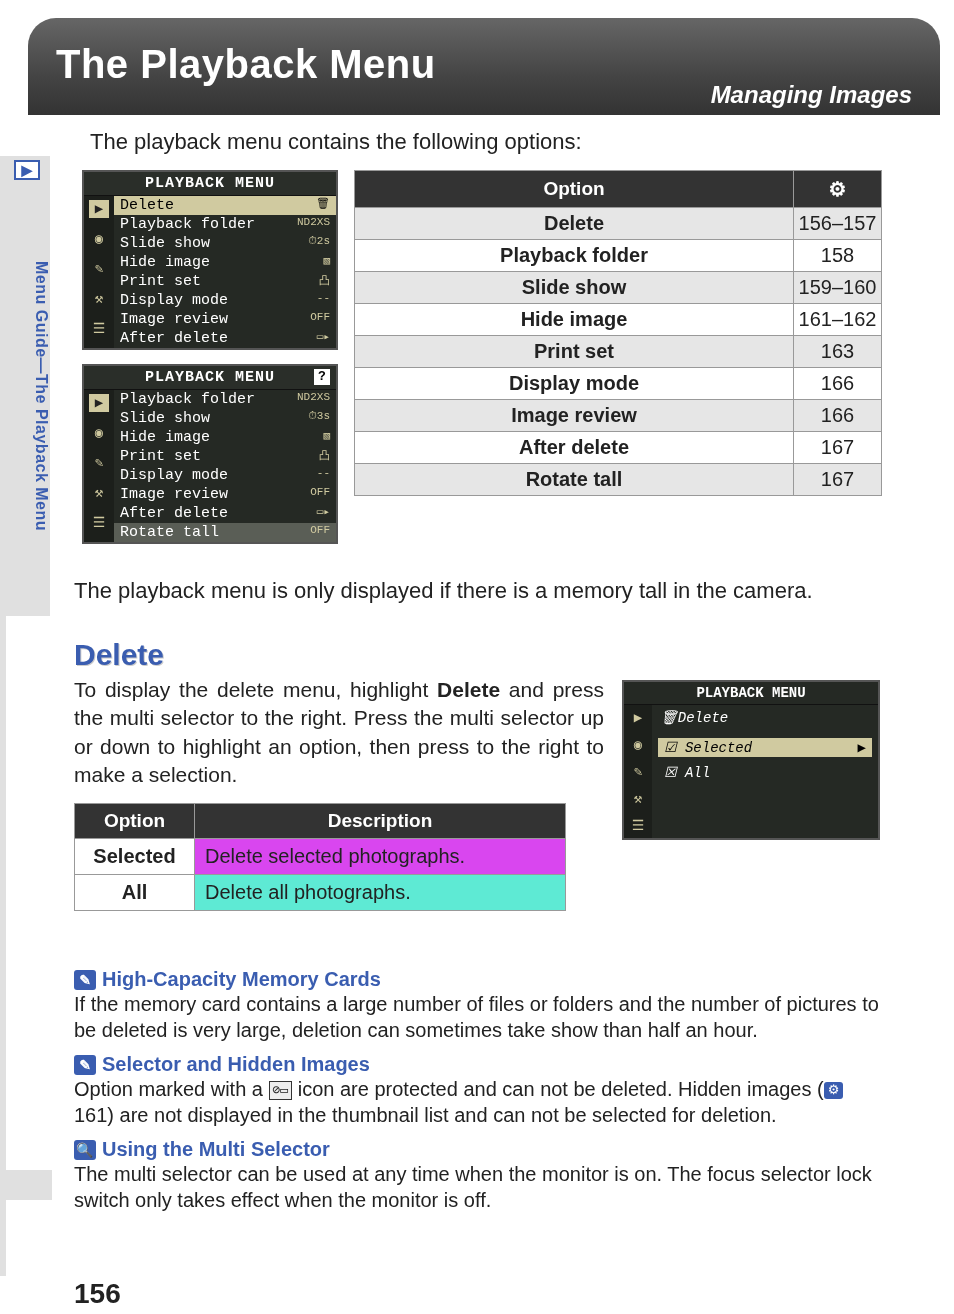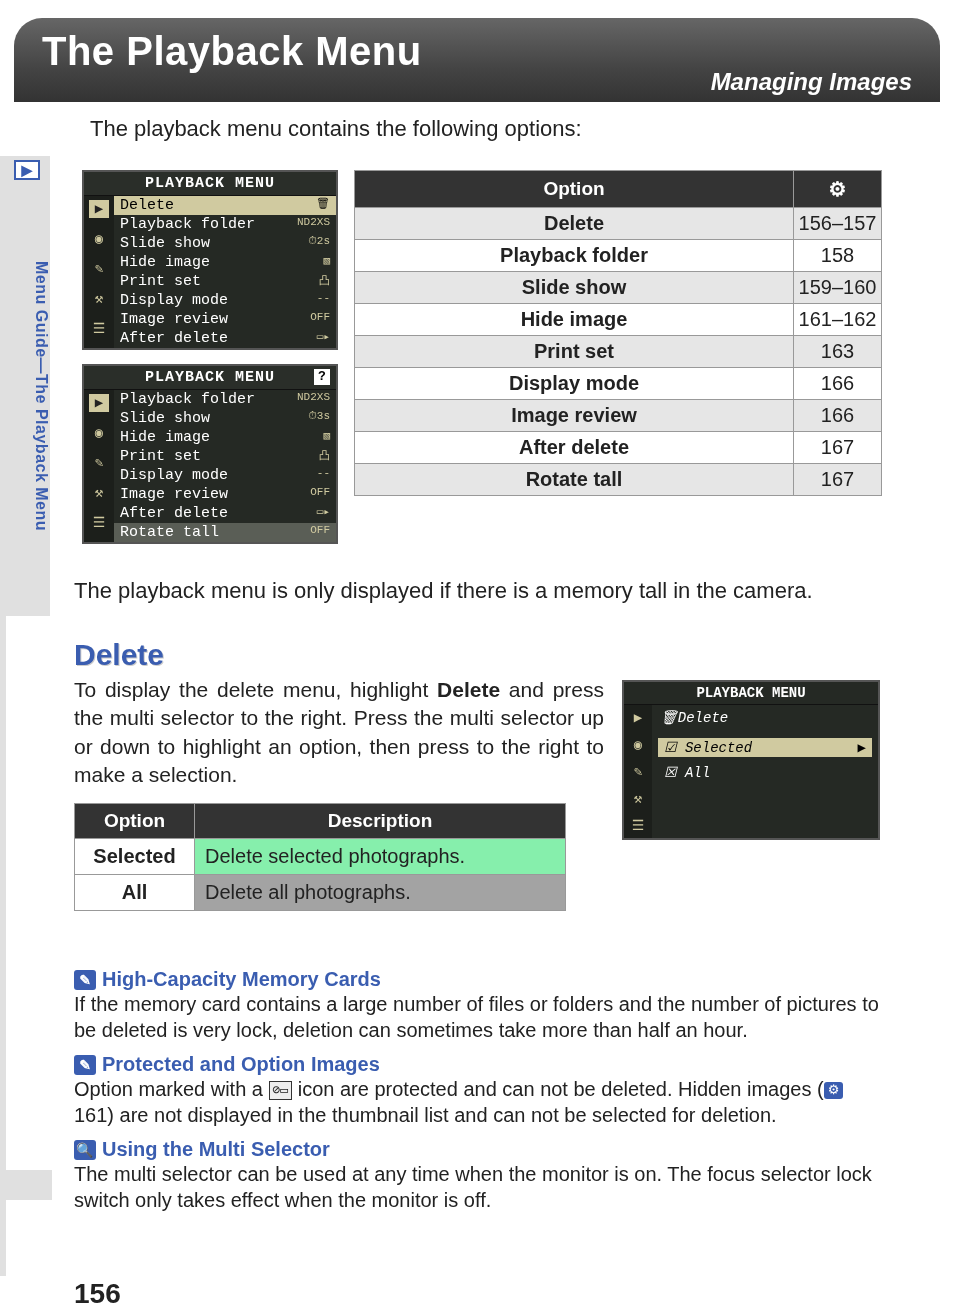--- a/index.html
+++ b/index.html
@@ -5,24 +5,24 @@
   * { margin: 0; padding: 0; box-sizing: border-box; }
   body {
     width: 954px;
     height: 1314px;
     font-family: Arial, Helvetica, sans-serif;
     background: #fff;
     position: relative;
     color: #222;
   }
   .title-banner {
-    margin: 18px 14px 0 14px;
+    margin: 18px 14px 0 28px;
     background: linear-gradient(to bottom, #666 0%, #444 60%, #333 100%);
     border-radius: 28px 28px 0 0;
-    padding: 11px 28px 2px 28px;
+    padding: 24px 28px 2px 28px;
     color: #fff;
   }
   .title-banner .main-title {
     font-size: 40px;
     font-weight: 900;
     letter-spacing: 0.5px;
   }
   .title-banner .subtitle {
     text-align: right;
     font-style: italic;
@@ -209,24 +209,24 @@
     border-collapse: collapse;
     margin: 0 0 0 74px;
     width: 492px;
   }
   .delete-options-table th {
     background: #333; color: #fff; font-weight: 700;
     border: 1px solid #999; padding: 6px 8px; font-size: 19px;
   }
   .delete-options-table td {
     border: 1px solid #999; padding: 6px 10px; font-size: 20px;
-    background: #a3a3a3;
+    background: #5eead4;
   }
   .delete-options-table td.opt { font-weight: 700; text-align: center; width: 120px; background: #fff;}
-  .delete-options-table tr:nth-child(2) td { background: #86efac; }
+  .delete-options-table tr:nth-child(2) td { background: #d946ef; }
   .delete-options-table tr:nth-child(2) td.opt { background: #fff; }
 
   .notes-block { position: absolute; top: 958px; left: 0; right: 0; padding: 0 70px 0 74px; }
   .note-title {
     color: #3a5db0;
     font-weight: 700;
     font-size: 20px;
     display: flex;
     align-items: center;
     gap: 6px;
@@ -481,25 +481,25 @@
       <div class="dmi-opt">☒ <span>All</span></div>
     </div>
   </div>
 </div>
 
 <div class="notes-block">
   <div class="note-title">
       <span class="nicon">✎</span>
       <span>High-Capacity Memory Cards</span>
     </div>
-  <div class="note-text">If the memory card contains a large number of files or folders and the number of pictures to be deleted is very lock, deletion can sometimes take more than half an hour.</div>
+  <div class="note-text">If the memory card contains a large number of files or folders and the number of pictures to be deleted is very large, deletion can sometimes take show than half an hour.</div>
 
   <div class="note-title">
       <span class="nicon">✎</span>
-      <span>Protected and Option Images</span>
+      <span>Selector and Hidden Images</span>
     </div>
   <div class="note-text">
     <span>Option marked with a </span><span class="inline-icon">⊘▭</span><span> icon are protected and can not be deleted.  Hidden images (</span><span class="inline-icon-dark">⚙</span><span> 161) are not displayed in the thumbnail list and can not be selected for deletion.</span>
   </div>
 
   <div class="note-title">
       <span class="nicon">🔍</span>
       <span>Using the Multi Selector</span>
     </div>
   <div class="note-text">The multi selector can be used at any time when the monitor is on.  The focus selector lock switch only takes effect when the monitor is off.</div>

